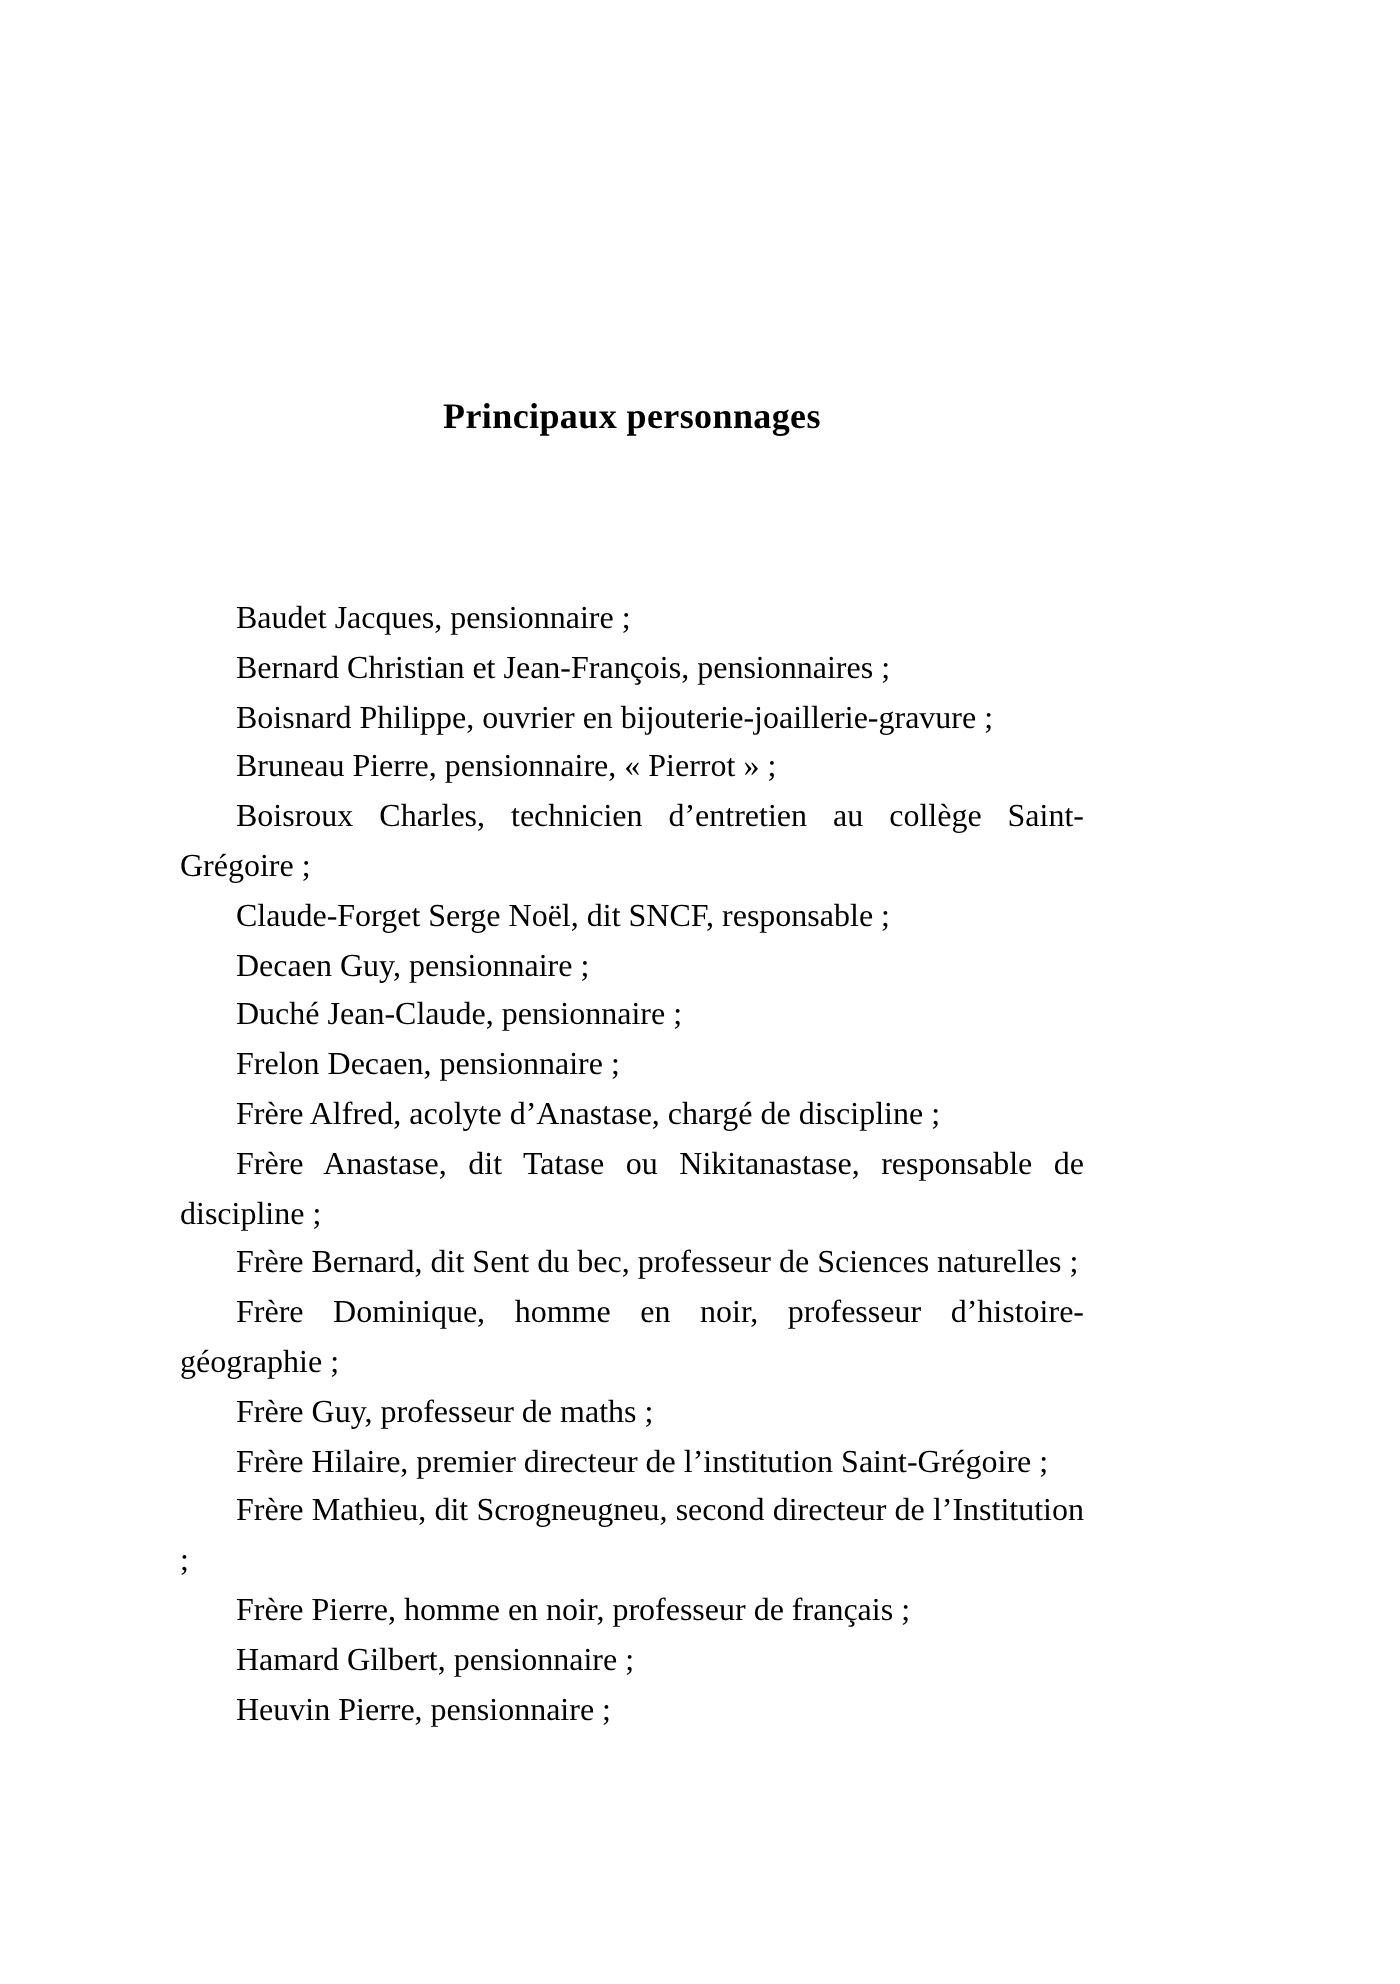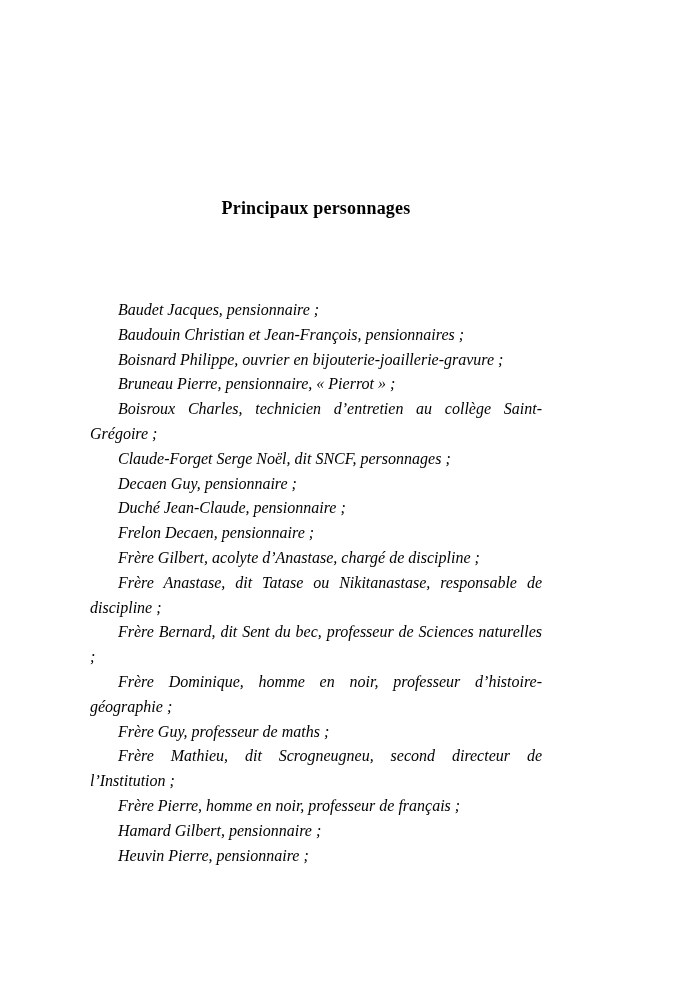--- a/index.html
+++ b/index.html
@@ -24,41 +24,41 @@
   .body-text {
     margin-top: 79px;
     font-size: 16px;
     line-height: 24.8px;
   }
   .body-text p {
     margin: 0;
     text-indent: 28px;
     text-align: justify;
     text-justify: inter-word;
-    font-style: italic;
   }
 </style>
 </head>
 <body>
 
 <div class="page">
   <h1 class="title">Principaux personnages</h1>
   <div class="body-text">
       <p>Baudet Jacques, pensionnaire ;</p>
-      <p>Baudouin Christian et Jean-François, pensionnaires ;</p>
+      <p>Bernard Christian et Jean-François, pensionnaires ;</p>
       <p>Boisnard Philippe, ouvrier en bijouterie-joaillerie-gravure ;</p>
       <p>Bruneau Pierre, pensionnaire, « Pierrot » ;</p>
       <p>Boisroux Charles, technicien d’entretien au collège Saint-Grégoire ;</p>
-      <p>Claude-Forget Serge Noël, dit SNCF, personnages ;</p>
+      <p>Claude-Forget Serge Noël, dit SNCF, responsable ;</p>
       <p>Decaen Guy, pensionnaire ;</p>
       <p>Duché Jean-Claude, pensionnaire ;</p>
       <p>Frelon Decaen, pensionnaire ;</p>
-      <p>Frère Gilbert, acolyte d’Anastase, chargé de discipline ;</p>
+      <p>Frère Alfred, acolyte d’Anastase, chargé de discipline ;</p>
       <p>Frère Anastase, dit Tatase ou Nikitanastase, responsable de discipline ;</p>
       <p>Frère Bernard, dit Sent du bec, professeur de Sciences naturelles ;</p>
       <p>Frère Dominique, homme en noir, professeur d’histoire-géographie ;</p>
       <p>Frère Guy, professeur de maths ;</p>
+      <p>Frère Hilaire, premier directeur de l’institution Saint-Grégoire ;</p>
       <p>Frère Mathieu, dit Scrogneugneu, second directeur de l’Institution ;</p>
       <p>Frère Pierre, homme en noir, professeur de français ;</p>
       <p>Hamard Gilbert, pensionnaire ;</p>
       <p>Heuvin Pierre, pensionnaire ;</p>
     </div>
 </div>
 
 </body></html>

